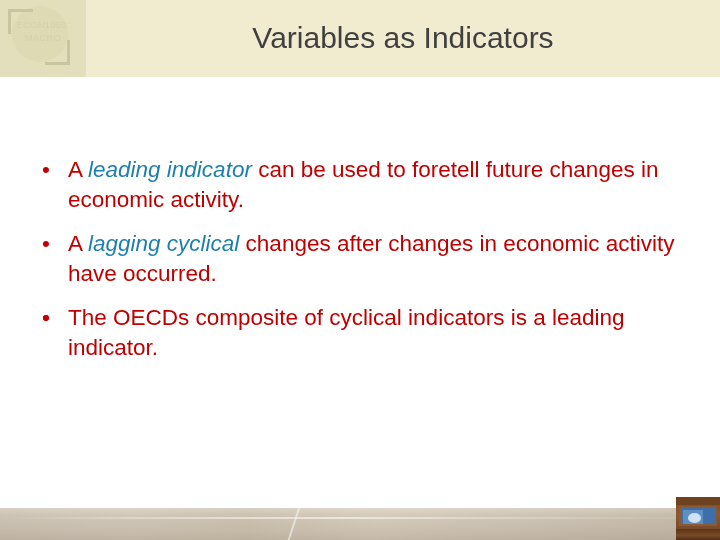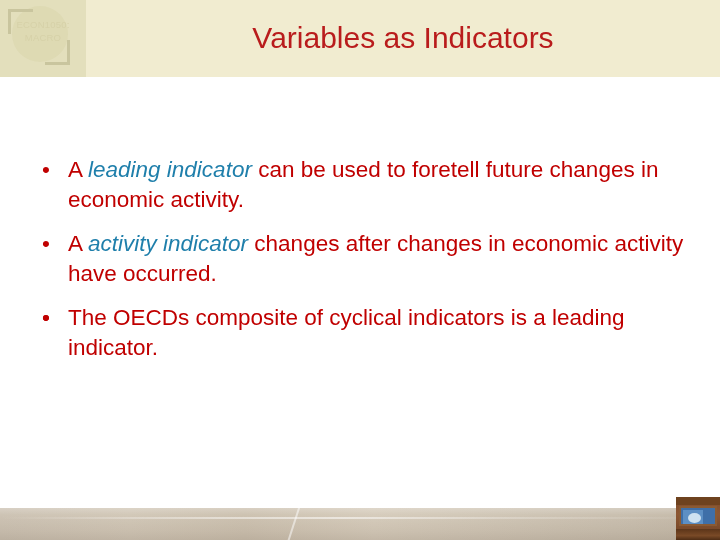--- a/index.html
+++ b/index.html
@@ -87,21 +87,21 @@
   .logo-text span {
     display: block;
   }
 
   .slide-title {
     position: absolute;
     left: 86px;
     top: 19px;
     width: 634px;
     text-align: center;
-    color: #b91c1c;
+    color: #404040;
     font-size: 30px;
     line-height: 38px;
     font-family: "Liberation Sans", sans-serif;
     white-space: nowrap;
   }
 
   
   .body-area {
     position: absolute;
     left: 0;
@@ -247,21 +247,21 @@
         <span>ECON1050:</span>
         <span>MACRO</span>
       </div>
     </div>
     <div class="slide-title">Variables as Indicators</div>
   </div>
 
   <div class="body-area">
     <div class="bullet-list" id="bullet-list">
         <div class="bullet-item"><span class="bullet-marker">•</span><span class="bullet-text"><span>A </span><span class="term">leading indicator</span><span> can be used to foretell future changes in economic activity.</span></span></div>
-        <div class="bullet-item"><span class="bullet-marker">•</span><span class="bullet-text"><span>A </span><span class="term">activity indicator</span><span> changes after changes in economic activity have occurred.</span></span></div>
+        <div class="bullet-item"><span class="bullet-marker">•</span><span class="bullet-text"><span>A </span><span class="term">lagging cyclical</span><span> changes after changes in economic activity have occurred.</span></span></div>
         <div class="bullet-item"><span class="bullet-marker">•</span></div>
         <div class="bullet-item"><span class="bullet-marker">•</span><span class="bullet-text"><span>The OECDs composite of cyclical indicators is a leading indicator.</span></span></div>
       </div>
   </div>
 
   <div class="footer-band">
     <div class="footer-seam"></div>
     <div class="footer-seam-diag"></div>
   </div>
   <div class="corner-photo">

